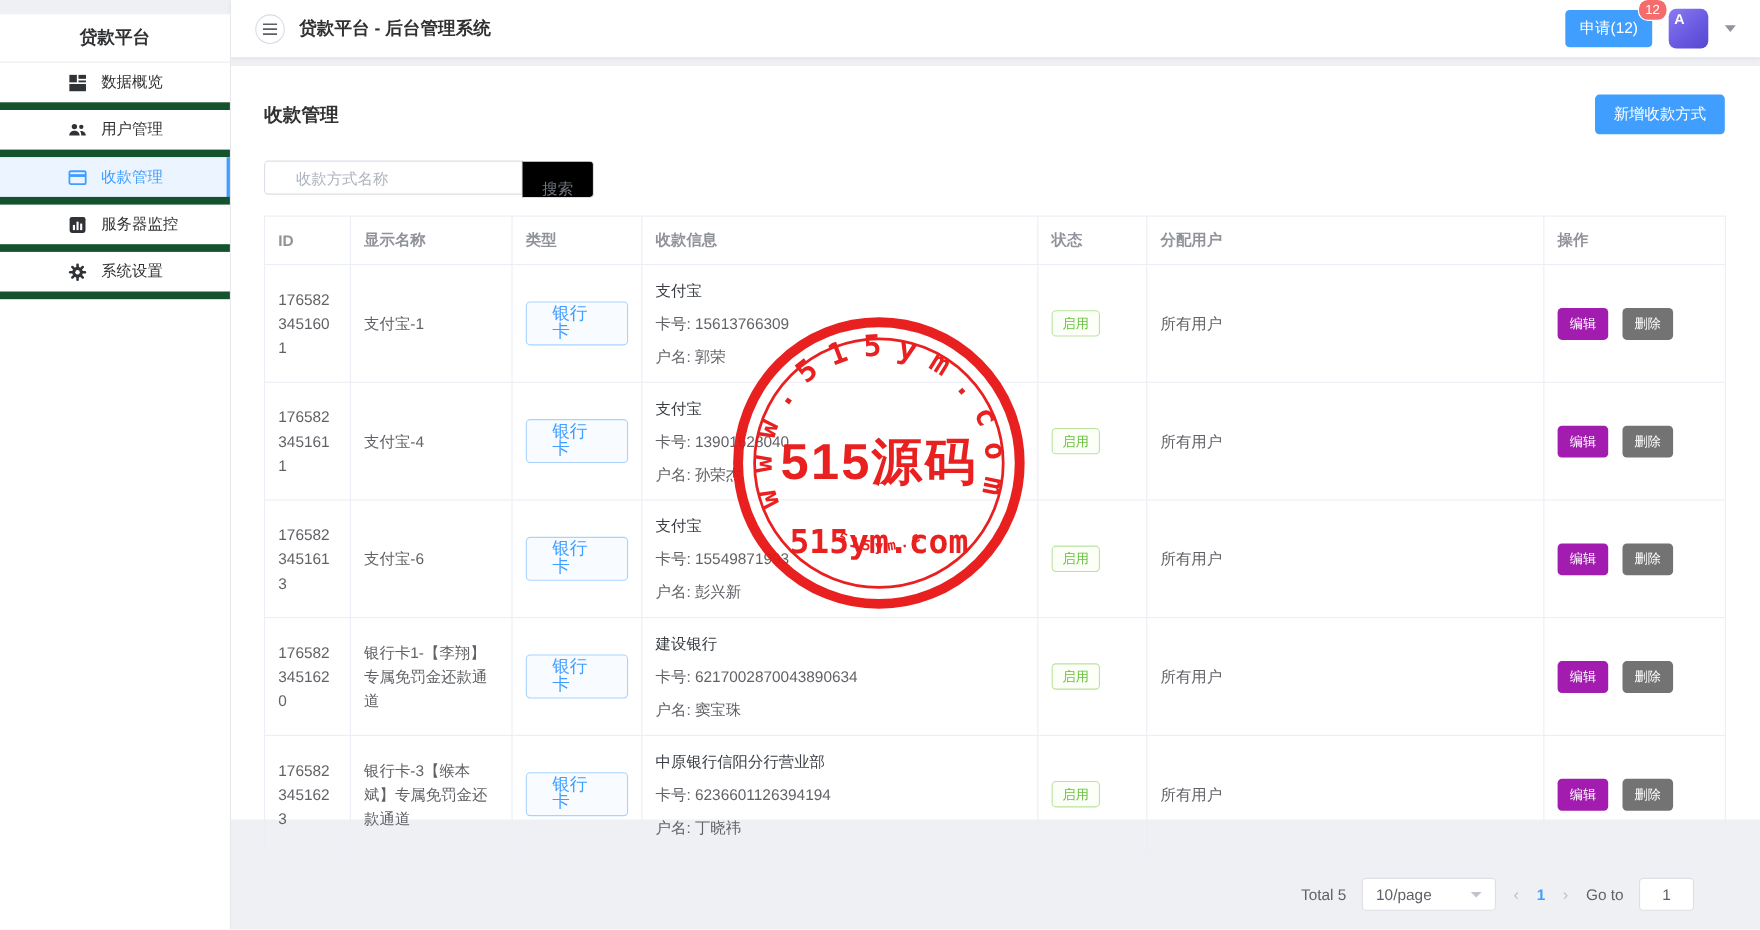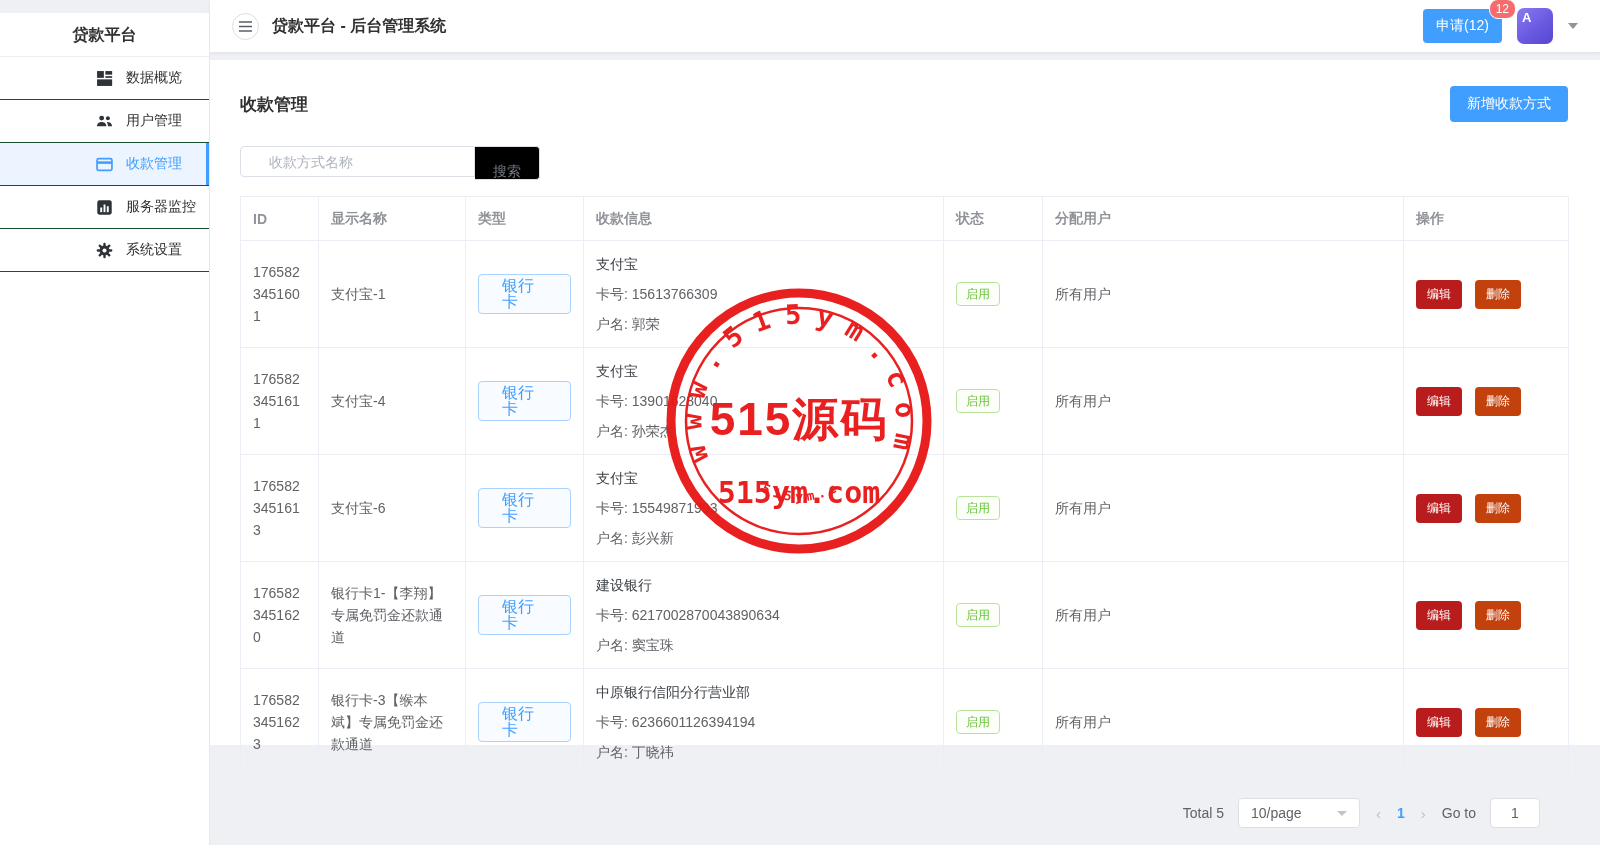--- a/index.html
+++ b/index.html
@@ -7,22 +7,22 @@
   body {
     font-family:"Liberation Sans","DejaVu Sans",sans-serif;
     background:#eef0f4; color:#303133; position:relative; font-size:14px;
   }
   
   .sidebar { position:absolute; left:0; top:13px; bottom:0; width:210px;
     background:#fff; border-right:1px solid #e6e8eb; z-index:5; }
   .logo { height:44px; line-height:44px; text-align:center; font-size:16px;
     font-weight:bold; border-bottom:1px solid #ededed; }
   .menu-item { height:43px; display:flex; align-items:center; gap:13px;
-    padding-left:96px; font-size:14px; color:#303133; cursor:pointer;
-    border-bottom:1px solid #14532d; }
+    padding-left:62px; font-size:14px; color:#303133; cursor:pointer;
+    border-bottom:7px solid #14532d; }
   .menu-item svg { width:17px; height:17px; flex:none; }
   .menu-item.active { background:#ecf5ff; color:#409eff;
     box-shadow:inset -3px 0 0 #409eff; }
   
   .topbar { position:absolute; left:210px; right:0; top:0; height:52px;
     background:#fff; display:flex; align-items:center; padding:0 22px;
     box-shadow:0 1px 4px rgba(0,21,41,.08); z-index:4; }
   .burger { width:27px; height:27px; border-radius:50%; border:1px solid #dadde3;
     display:flex; align-items:center; justify-content:center; cursor:pointer;
     background:#fff; flex:none; }
@@ -63,23 +63,23 @@
   th { height:44px; color:#909399; font-weight:bold; background:#fff; }
   td { height:89px; color:#606266; line-height:22px; }
   .info-line { line-height:30px; }
   .info-title { color:#3c4046; }
   .tag-blue { display:inline-block; padding:3px 23px; font-size:16px;
     color:#409eff; border:1px solid #a9d3fd; background:#f8fbff;
     border-radius:4px; line-height:16px; }
   .tag-green { display:inline-block; padding:3px 9px; font-size:12px;
     color:#67c23a; border:1px solid #b9e39c; background:#fcfff8;
     border-radius:4px; line-height:16px;text-align:right; }
-  .btn-edit { background:#b91c1c; color:#fff; border:none; border-radius:4px;
+  .btn-edit { background:#a21caf; color:#fff; border:none; border-radius:4px;
     padding:6px 11px; font-size:12px; cursor:pointer; margin-right:9px;text-align:right; }
-  .btn-del { background:#c2410c; color:#fff; border:none; border-radius:4px;
+  .btn-del { background:#737373; color:#fff; border:none; border-radius:4px;
     padding:6px 11px; font-size:12px; cursor:pointer; }
   
   .pagination { margin-top:22px; display:flex; align-items:center;
     justify-content:flex-end; gap:14px; color:#606266; font-size:14px;
     padding-right:28px; }
   .page-size { width:122px; height:30px; border:1px solid #dcdfe6; border-radius:4px;
     display:flex; align-items:center; justify-content:space-between;
     padding:0 12px; cursor:pointer; background:#fff; }
   .select-caret { width:0; height:0; border-left:5px solid transparent;
     border-right:5px solid transparent; border-top:5px solid #c0c4cc; }

